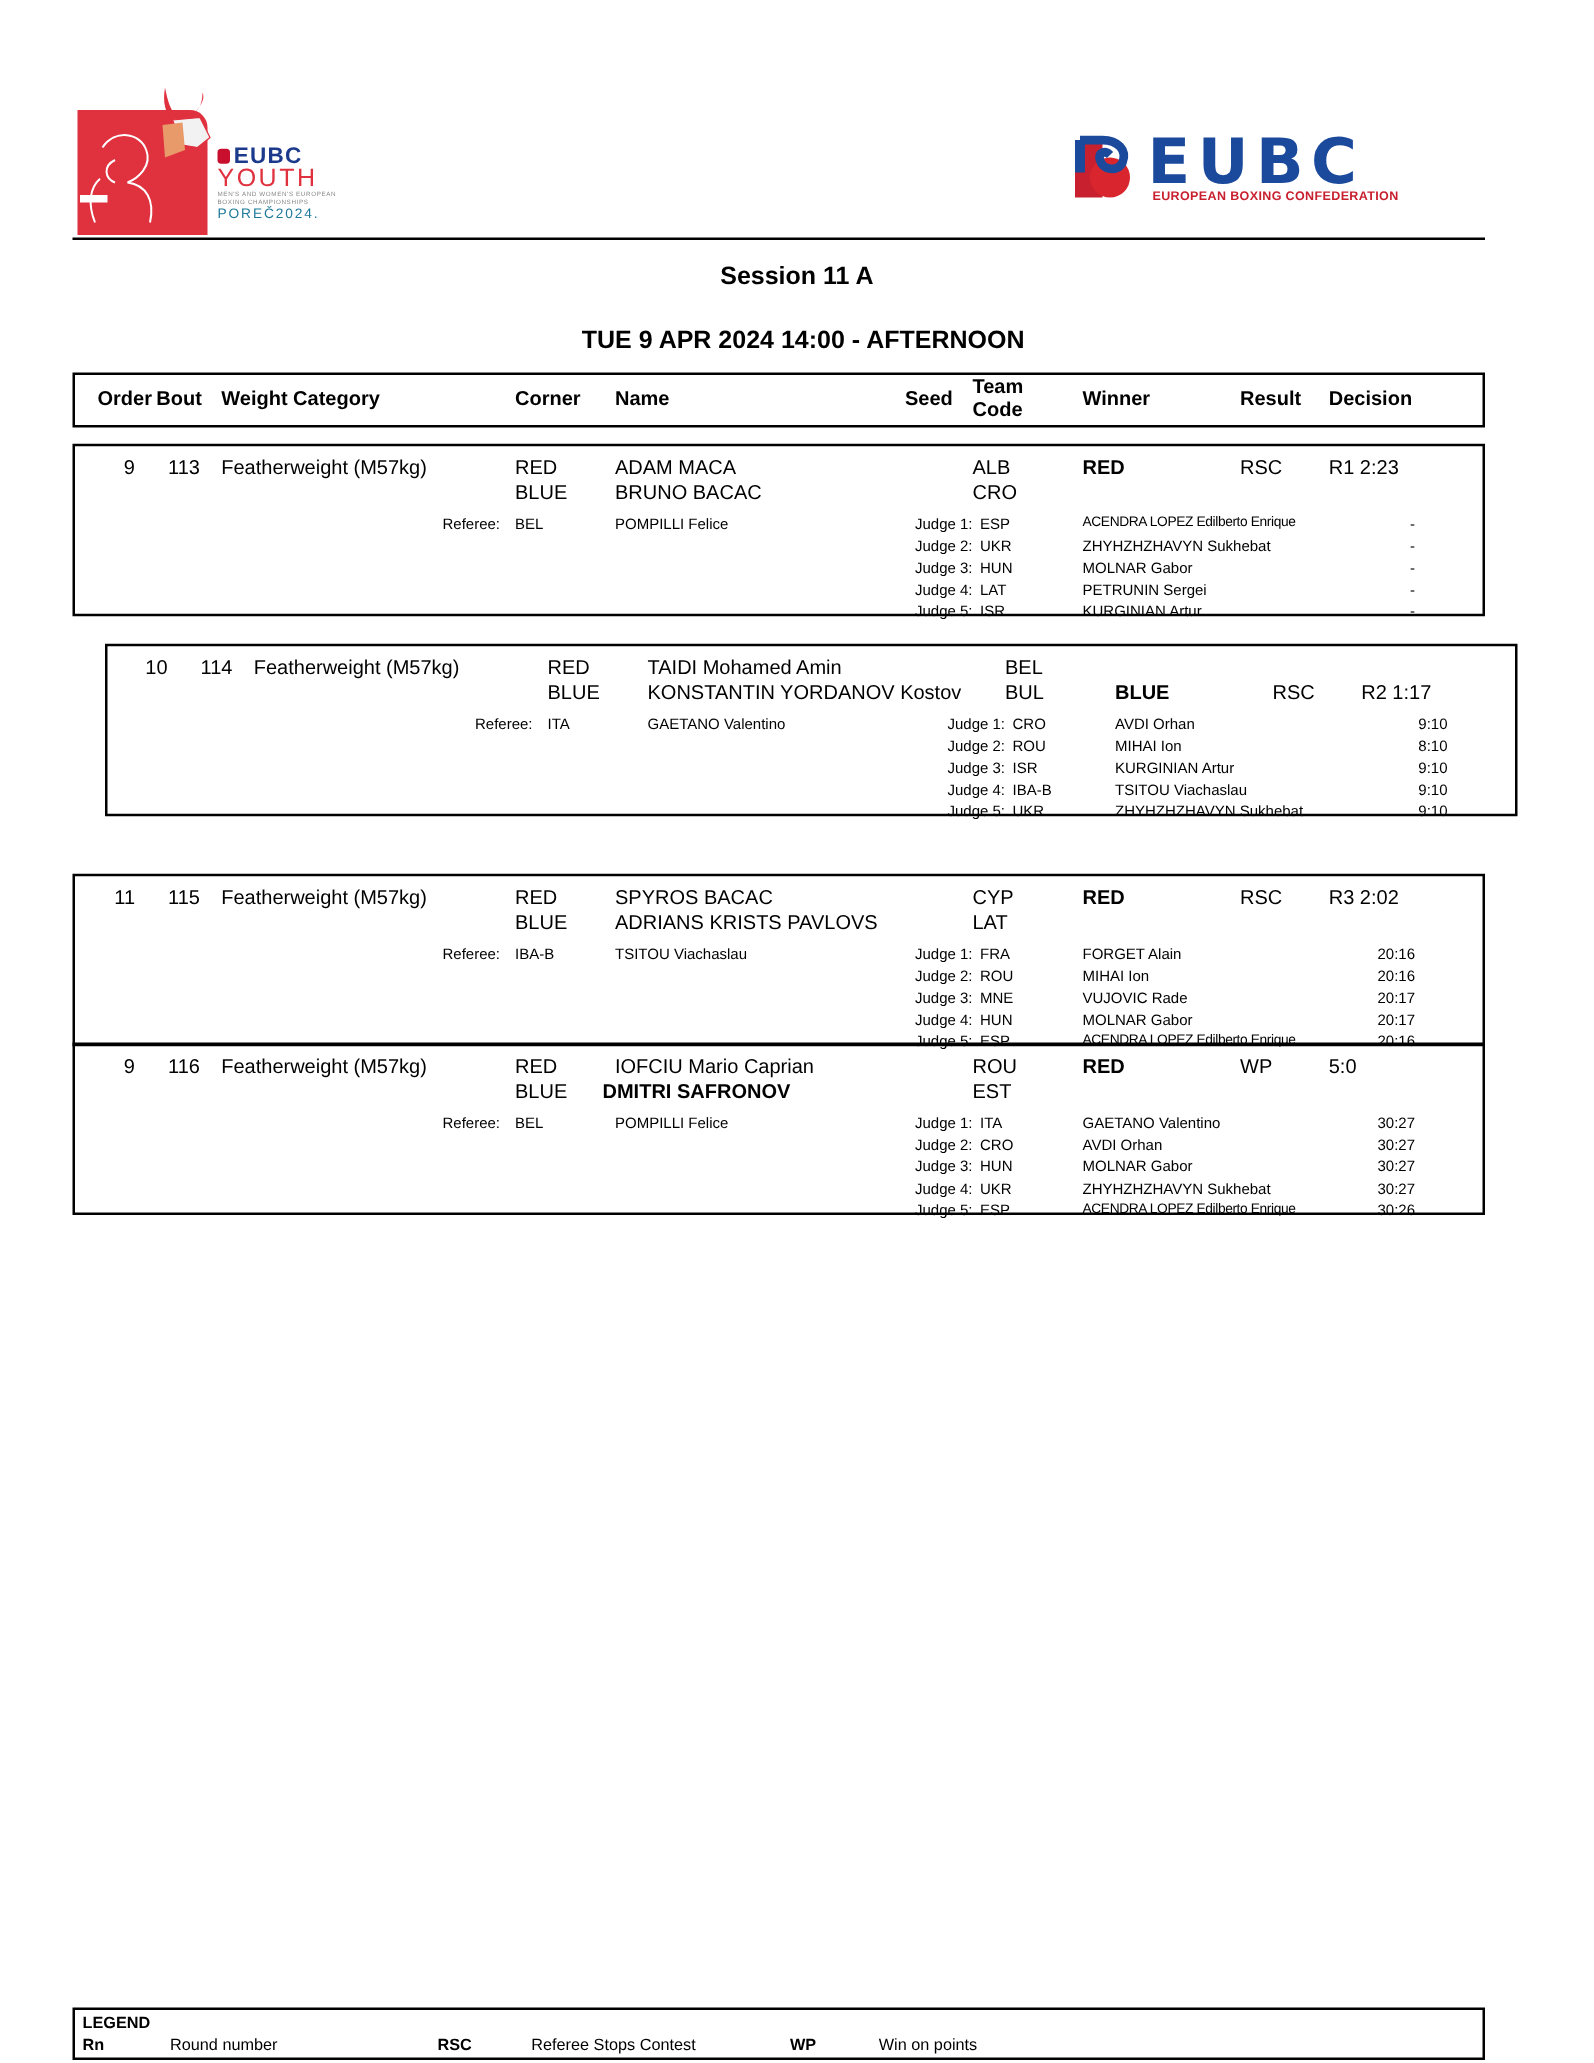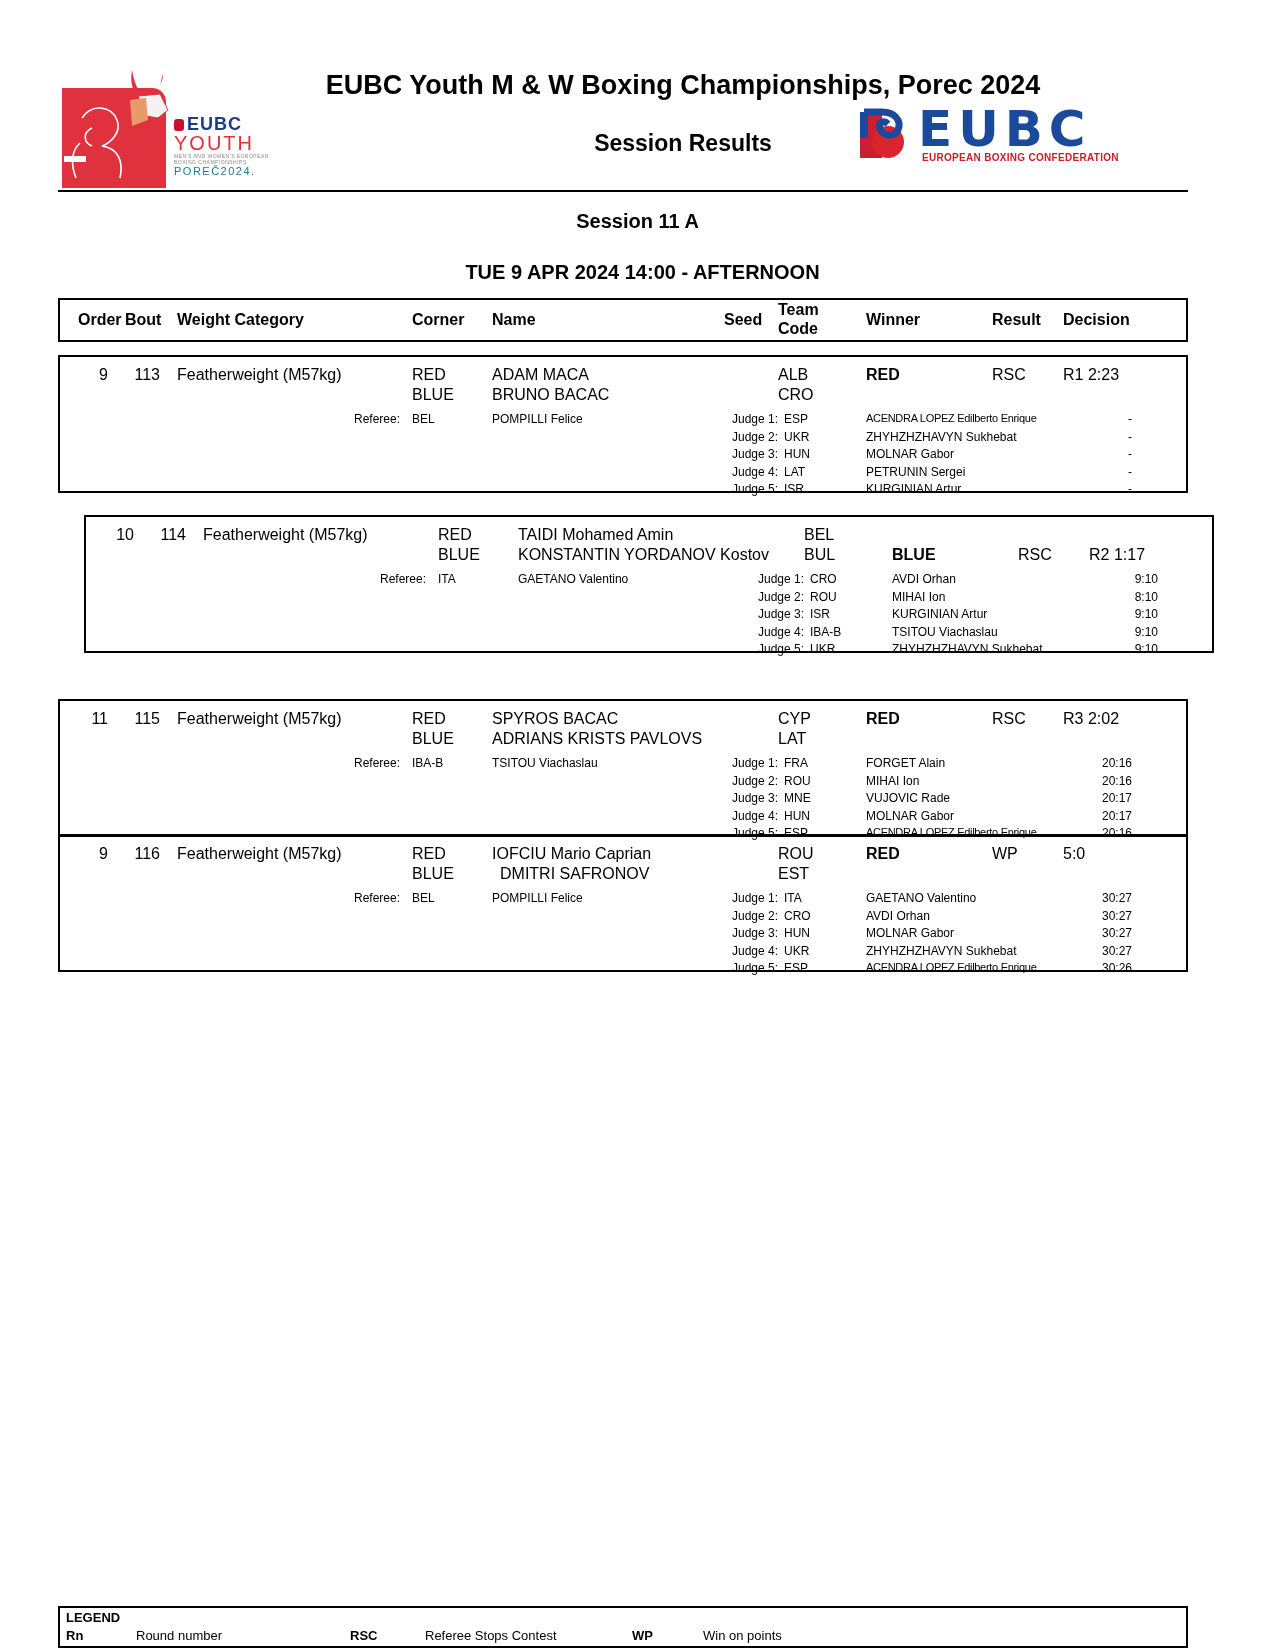--- a/index.html
+++ b/index.html
@@ -58,22 +58,20 @@
       </svg>
     </div>
     <div class="youth-text">
       <div class="yt-eubc"><span class="dot"></span><span>EUBC</span></div>
       <div class="yt-youth">YOUTH</div>
       <div class="yt-sub">MEN'S AND WOMEN'S EUROPEAN BOXING CHAMPIONSHIPS</div>
       <div class="yt-porec">POREČ2024.</div>
     </div>
   </div>
 
-  <div class="title">EUBC Youth M &amp; W Boxing Championships, Porec 2024</div>
-  <div class="subtitle">Session Results</div>
 
   <div class="logo-right">
     <div class="mark">
       <svg width="52" height="54" viewBox="0 0 52 54">
         <rect x="2" y="4" width="22" height="46" fill="#c8202e"></rect>
         <circle cx="30" cy="34" r="16" fill="#d9262e"></circle>
         <path d="M6 4 L24 4 C36 4 44 12 40 22 C36 30 24 28 22 20 C20 14 26 12 30 16" fill="none" stroke="#1b4a9c" stroke-width="7"></path>
         <rect x="2" y="4" width="8" height="26" fill="#1b4a9c"></rect>
       </svg>
     </div>
@@ -265,21 +263,21 @@
     <div class="bout" style="top: 834px;">
     <span class="f r" style="left:0; width:48px; top:9px;">9</span>
     <span class="f r" style="left:55px; width:45px; top:9px;">116</span>
     <span class="f" style="left:117px; top:9px;">Featherweight (M57kg)</span>
 
     <span class="f" style="left:352px; top:9px;">RED</span>
     <span class="f" style="left:432px; top:9px;">IOFCIU Mario Caprian</span>
     <span class="f" style="left:718px; top:9px;">ROU</span>
 
     <span class="f" style="left:352px; top:29px;">BLUE</span>
-    <span class="f" style="left:440px; top:29px;">DMITRI SAFRONOV</span>
+    <span class="f" style="left:422px; top:29px;font-weight:bold;">DMITRI SAFRONOV</span>
     <span class="f" style="left:718px; top:29px;">EST</span>
 
     <span class="f b winner" style="left: 806px; top: 9px;">RED</span>
     <span class="f winner" style="left: 932px; top: 9px;">WP</span>
     <span class="f winner" style="left: 1003px; top: 9px;">5:0</span>
 
     <span class="s r" style="left:240px; width:100px; top:55px;">Referee:</span>
     <span class="s" style="left:352px; top:55px;">BEL</span>
     <span class="s" style="left:432px; top:55px;">POMPILLI Felice</span>
 

